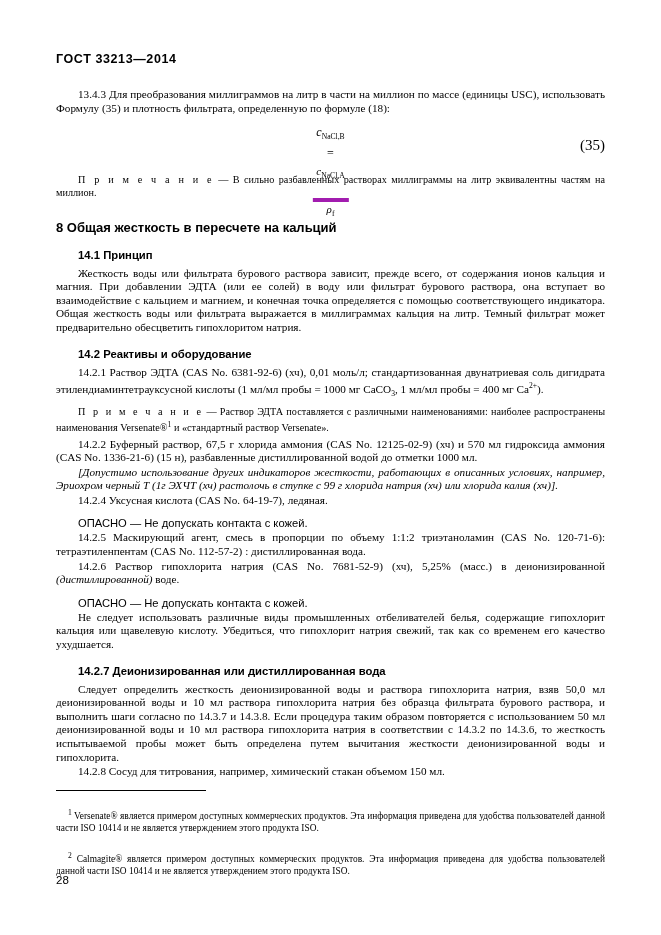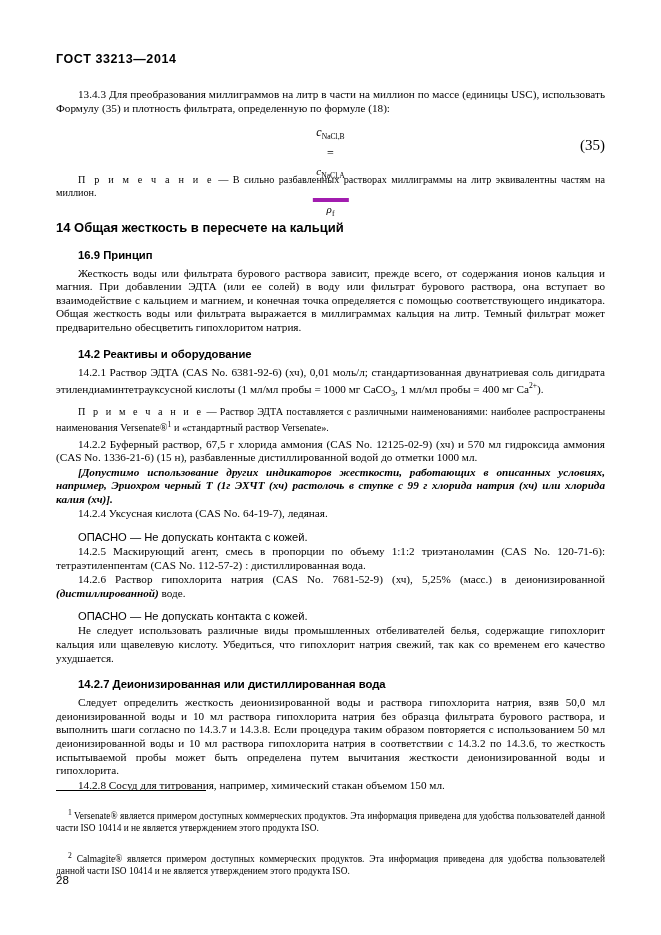--- a/index.html
+++ b/index.html
@@ -111,21 +111,21 @@
     font-size: 7.6px;
     vertical-align: super;
   }
   .eqnum {
     position: absolute;
     right: 0;
     top: 14px;
     font-size: 15px;
   }
   .bolditalic {
-    font-weight: bold;
+    font-weight: normal;
     font-style: italic;
   }
   .italic { font-style: italic; }
   .danger {
     font-family: "Liberation Sans", sans-serif;
     font-size: 11.2px;
     font-weight: normal;
     text-indent: 22px;
     margin: 9px 0 1px 0;
     line-height: 14px;
@@ -176,23 +176,23 @@
         <span class="frac">
           <span class="num"><span class="italic">c</span><sub>NaCl,A</sub></span>
           <span class="den"><span class="italic">ρ</span><sub>f</sub></span>
         </span>
       </div>
       <div class="eqnum">(35)</div>
     </div>
 
     <p class="note"><span class="sp">П р и м е ч а н и е</span> <span>— В сильно разбавленных растворах миллиграммы на литр эквивалентны частям на миллион.</span></p>
 
-    <h2 class="sec">14 Общая жесткость в пересчете на кальций</h2>
-
-    <h3 class="sub">16.9 Принцип</h3>
+    <h2 class="sec">8 Общая жесткость в пересчете на кальций</h2>
+
+    <h3 class="sub">14.1 Принцип</h3>
     <p class="ind">Жесткость воды или фильтрата бурового раствора зависит, прежде всего, от содержания ионов кальция и магния. При добавлении ЭДТА (или ее солей) в воду или фильтрат бурового раствора, она вступает во взаимодействие с кальцием и магнием, и конечная точка определяется с помощью соответствующего индикатора. Общая жесткость воды или фильтрата выражается в миллиграммах кальция на литр. Темный фильтрат может предварительно обесцветить гипохлоритом натрия.</p>
 
     <h3 class="sub">14.2 Реактивы и оборудование</h3>
     <p class="ind">14.2.1 Раствор ЭДТА (CAS No. 6381-92-6) (хч), 0,01 моль/л; стандартизованная двунатриевая соль дигидрата этилендиаминтетрауксусной кислоты (1 мл/мл пробы = 1000 мг CaCO<sub>3</sub>, 1 мл/мл пробы = 400 мг Ca<sup>2+</sup>).</p>
 
     <p class="note"><span class="sp">П р и м е ч а н и е</span> <span>— Раствор ЭДТА поставляется с различными наименованиями: наиболее распространены наименования Versenate®<sup>1</sup> и «стандартный раствор Versenate».</span></p>
 
     <p class="ind">14.2.2 Буферный раствор, 67,5 г хлорида аммония (CAS No. 12125-02-9) (хч) и 570 мл гидроксида аммония (CAS No. 1336-21-6) (15 н), разбавленные дистиллированной водой до отметки 1000 мл.</p>
     <p class="ind bolditalic">[Допустимо использование других индикаторов жесткости, работающих в описанных условиях, например, Эриохром черный Т (1г ЭХЧТ (хч) растолочь в ступке с 99 г хлорида натрия (хч) или хлорида калия (хч)].</p>
     <p class="ind">14.2.4 Уксусная кислота (CAS No. 64-19-7), ледяная.</p>

